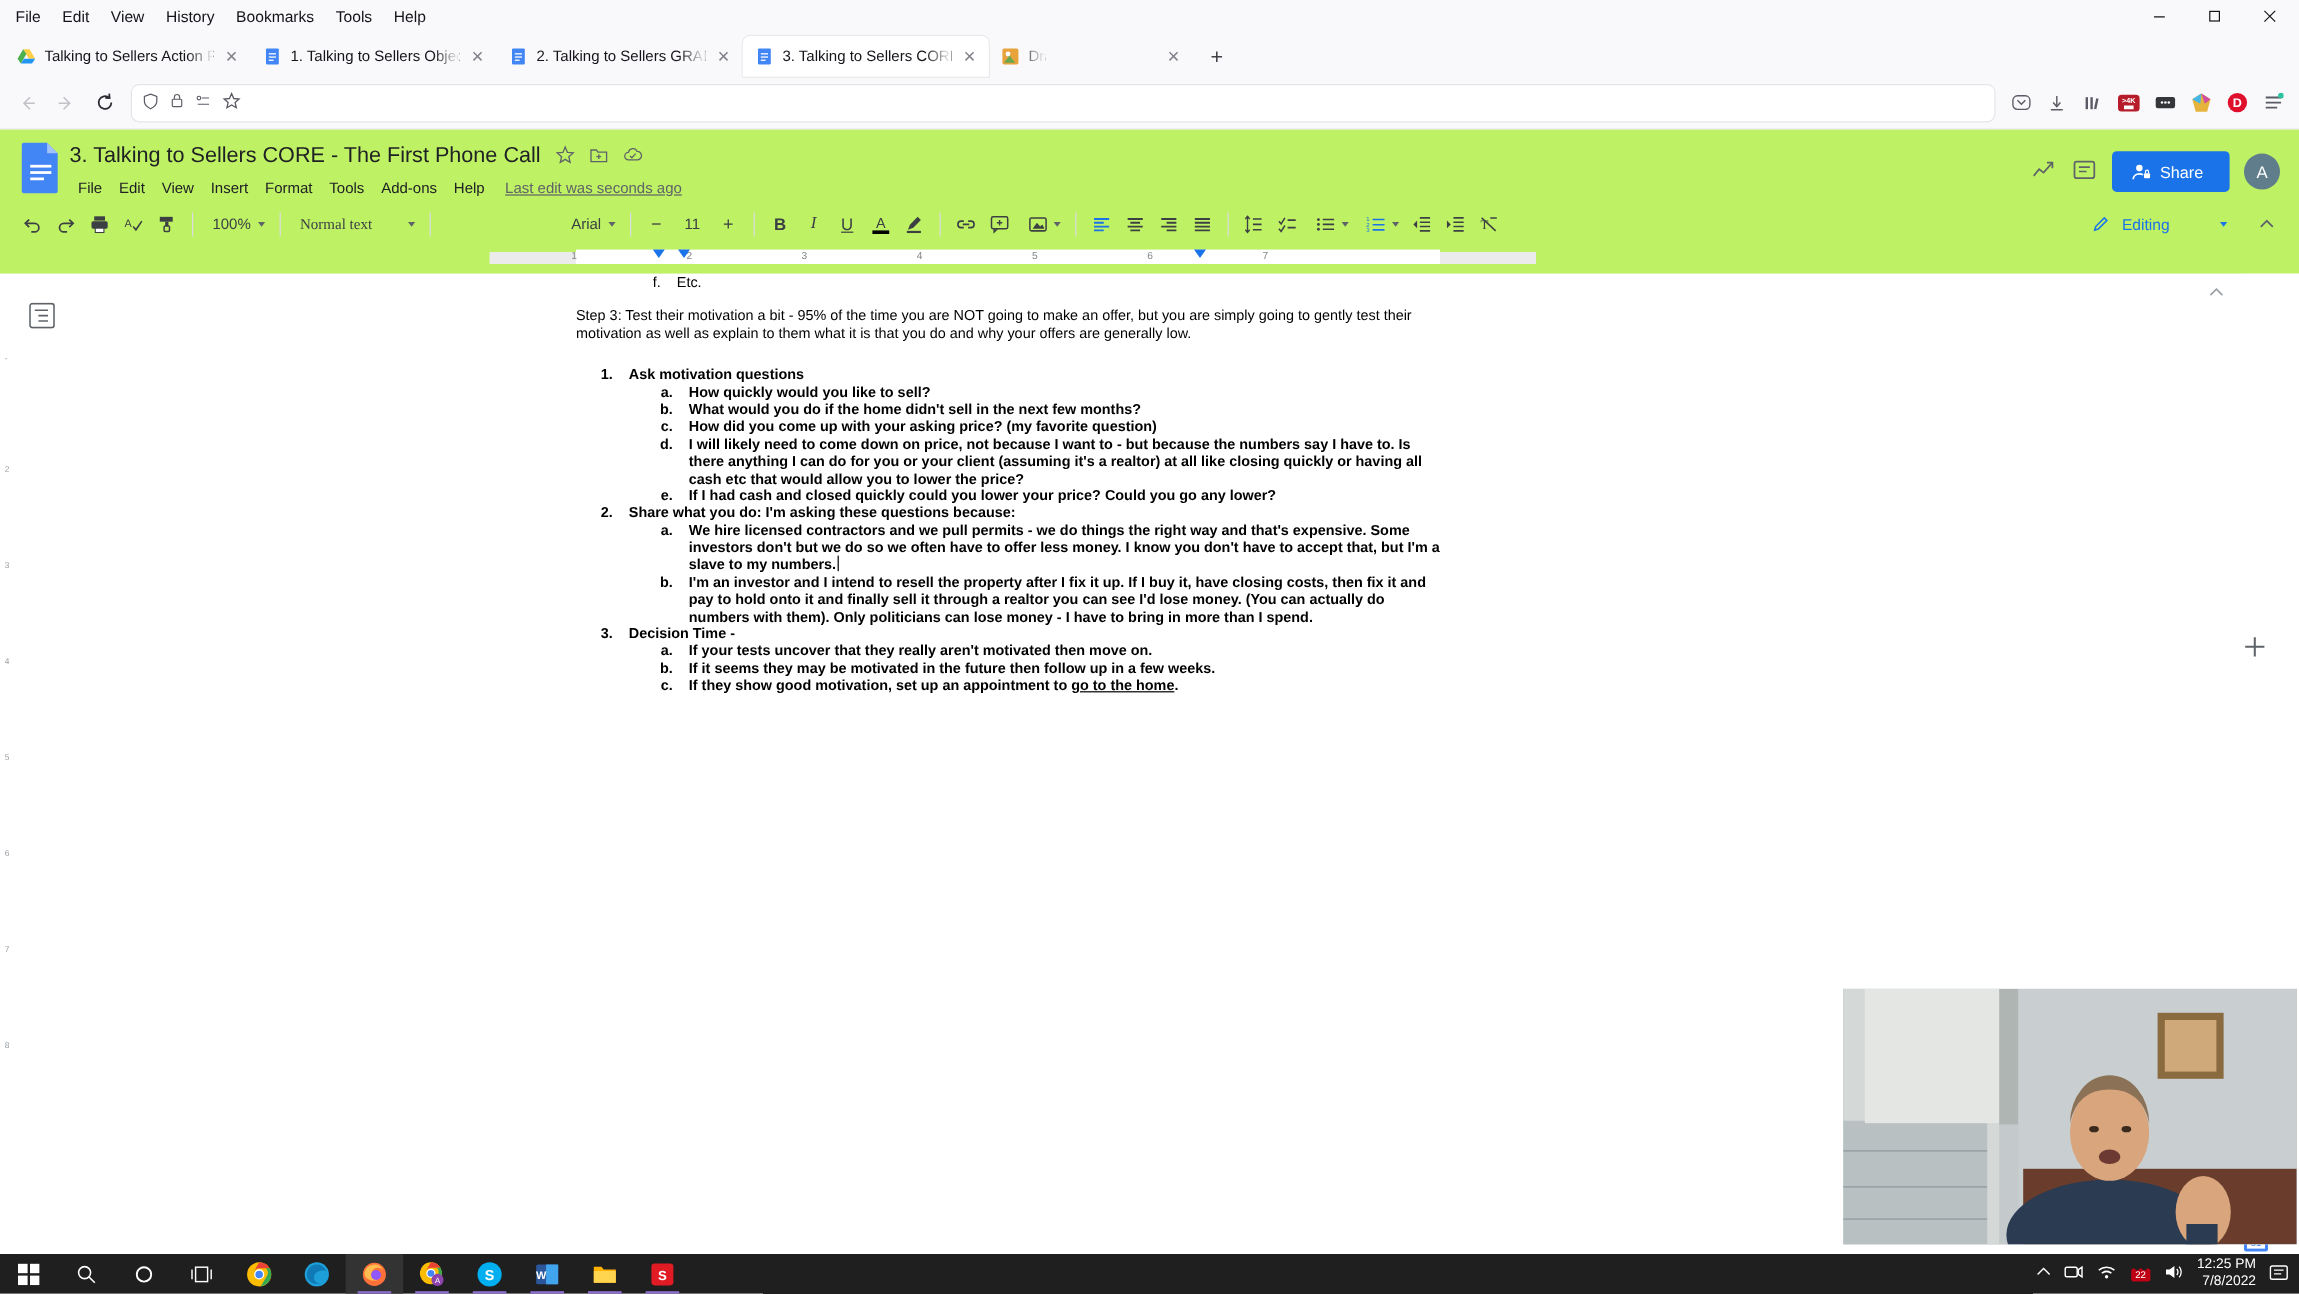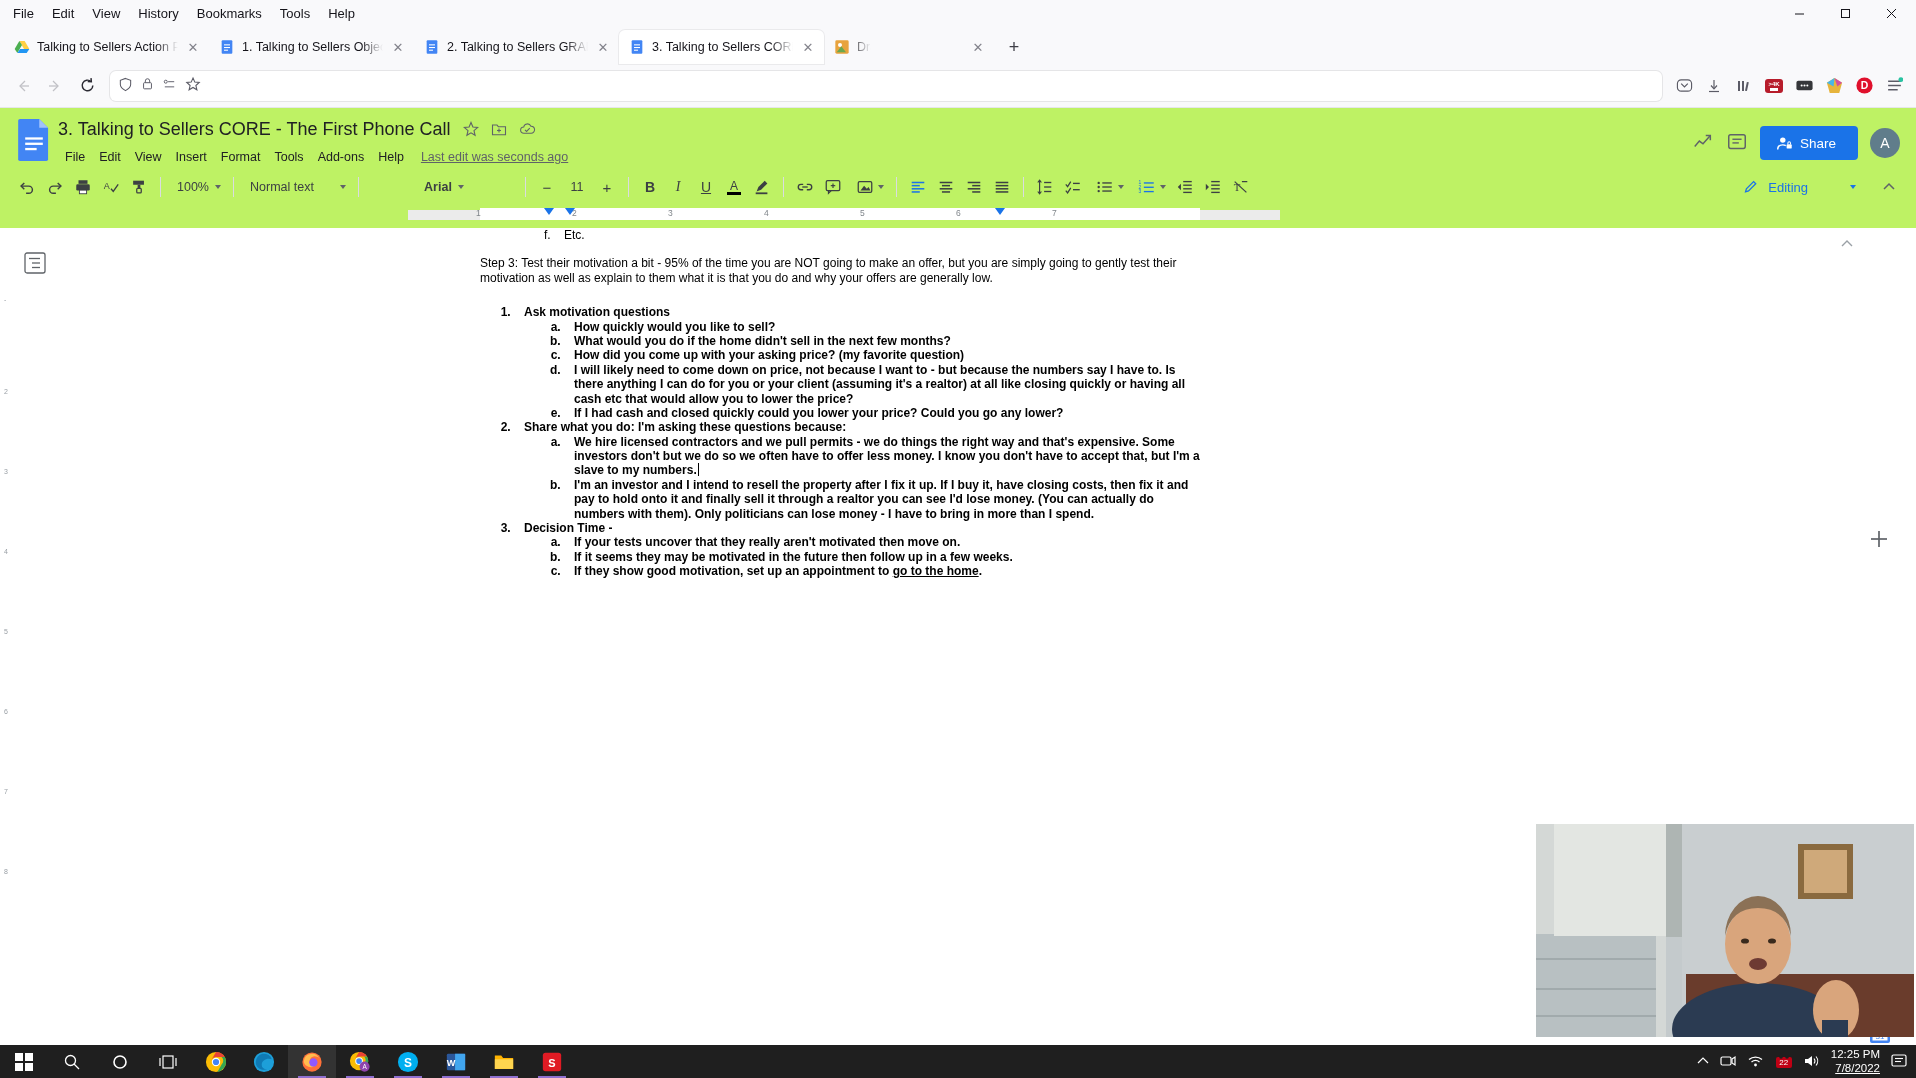--- a/index.html
+++ b/index.html
@@ -457,26 +457,26 @@
           <rect x="8.5" y="7.5" width="3" height="4" fill="#3c4043"></rect>
           <rect x="7.5" y="11.5" width="5" height="5" rx="1" fill="none" stroke="#3c4043" stroke-width="1.4"></rect>
         </svg>
     </div>
     <div class="tbdiv"></div>
     <div class="tbsel">
       <span>100%</span>
       <i class="caret"></i>
     </div>
     <div class="tbdiv"></div>
-    <div class="tbsel" style="min-width:108px; justify-content:space-between;">
+    <div class="tbsel" style="min-width:108px; justify-content:space-between;font-family:Liberation Serif, serif;">
       <span>Normal text</span>
       <i class="caret"></i>
     </div>
     <div class="tbdiv"></div>
-    <div class="tbsel" style="min-width:150px; justify-content:center;font-weight:bold;">
+    <div class="tbsel" style="min-width:150px; justify-content:flex-end;">
       <span>Arial</span>
       <i class="caret"></i>
     </div>
     <div class="tbdiv"></div>
     <div class="tb" style="font-size:15px;">−</div>
     <div class="tb" style="width:30px;">11</div>
     <div class="tb" style="font-size:15px;">+</div>
     <div class="tbdiv"></div>
     <div class="tb" style="font-weight:bold;font-size:14px;">B</div>
     <div class="tb" style="font-style:italic;font-size:14px;font-family:'Liberation Serif',serif;">I</div>
@@ -927,21 +927,21 @@
     </span>
     <span>
       <svg width="16" height="14" viewBox="0 0 16 14">
           <polygon points="1,5 4,5 8,2 8,12 4,9 1,9" fill="#fff"></polygon>
           <path d="M10 4.5 a4 4 0 0 1 0 5" fill="none" stroke="#fff" stroke-width="1.1"></path>
           <path d="M12 2.5 a7 7 0 0 1 0 9" fill="none" stroke="#fff" stroke-width="1.1"></path>
         </svg>
     </span>
     <span id="clock">
       <span style="display:block;">12:25 PM</span>
-      <span style="display:block;text-decoration:underline;">7/8/2022</span>
+      <span style="display:block;">7/8/2022</span>
     </span>
     <span>
       <svg width="17" height="15" viewBox="0 0 17 15">
           <rect x="1" y="2" width="14" height="11" rx="1.5" fill="none" stroke="#fff" stroke-width="1.2"></rect>
           <line x1="4" y1="5.5" x2="12" y2="5.5" stroke="#fff" stroke-width="1.1"></line>
           <line x1="4" y1="8.5" x2="10" y2="8.5" stroke="#fff" stroke-width="1.1"></line>
         </svg>
     </span>
   </div>
 </div>

